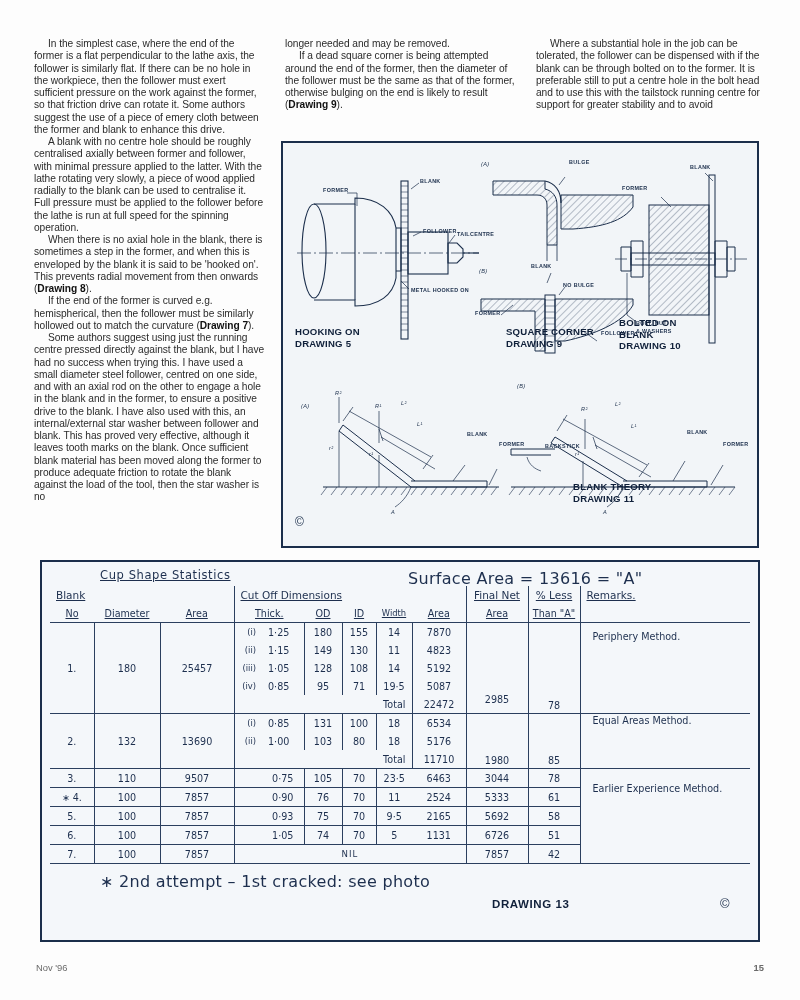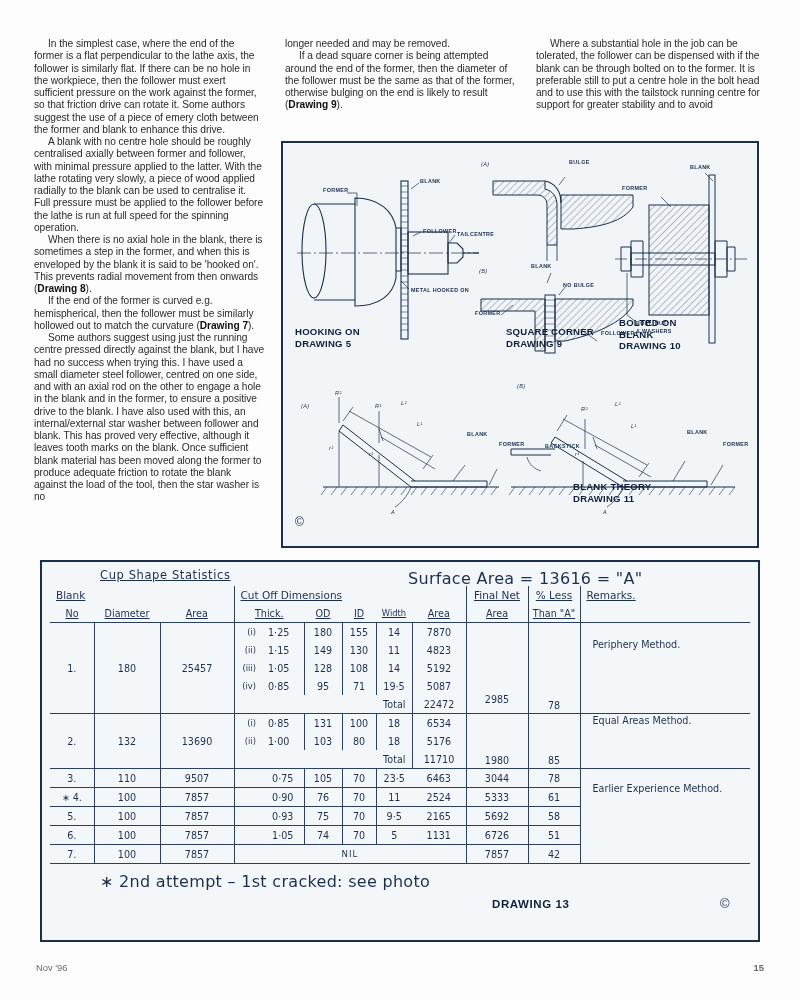--- a/index.html
+++ b/index.html
@@ -530,21 +530,21 @@
         <td class="ctr vl" rowspan="5">25457</td>
         <td class="vl roman rgt" style="width:18px">(i)</td>
         <td class="lft">1·25</td>
         <td class="ctr vl">180</td>
         <td class="ctr vl">155</td>
         <td class="ctr vl">14</td>
         <td class="ctr vl">7870</td>
         <td class="ctr vl" rowspan="5" style="vertical-align:bottom;padding-bottom:8px">2985</td>
         <td class="ctr vl" rowspan="5" style="vertical-align:bottom;padding-bottom:2px">78</td>
         <td class="vl" rowspan="5" style="position:relative">
-          <span class="brace" style="left:12px; top:16px;">Periphery
+          <span class="brace" style="left:12px; top:8px;">Periphery
 Method.</span>
         </td>
       </tr>
       <tr>
         <td class="vl roman rgt">(ii)</td>
         <td class="lft">1·15</td>
         <td class="ctr vl">149</td>
         <td class="ctr vl">130</td>
         <td class="ctr vl">11</td>
         <td class="ctr vl">4823</td>

